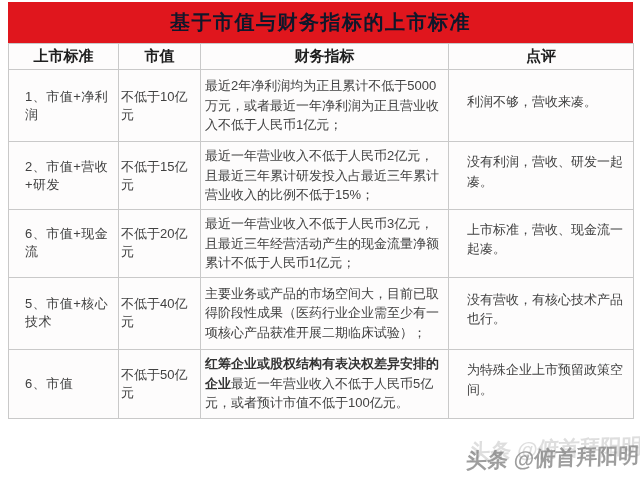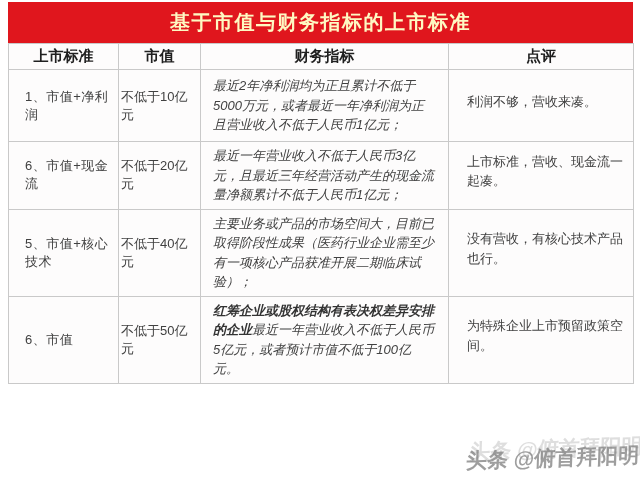--- a/index.html
+++ b/index.html
@@ -8,21 +8,21 @@
     font-family:"Liberation Sans","DejaVu Sans",sans-serif;
     overflow:hidden;
   }
   .wrap { position:absolute; left:8px; top:2px; width:625px; }
 
   .title-bar {
     height:41px; background:#e0161d;
     display:flex; align-items:center; justify-content:center;
   }
   .title-text {
-    color:#fef9c3; font-weight:bold; font-size:20px; letter-spacing:1.5px;
+    color:#0f172a; font-weight:bold; font-size:20px; letter-spacing:1.5px;
   }
 
   table.std {
     border-collapse:collapse; width:625px; table-layout:fixed;
     background:#fdfcfc;
   }
   table.std col.c1 { width:110px; }
   table.std col.c2 { width:82px; }
   table.std col.c3 { width:248px; }
   table.std col.c4 { width:185px; }
@@ -32,21 +32,21 @@
   table.std th {
     height:25px; font-size:15px; font-weight:bold; color:#202020;
     text-align:center; padding:0;
   }
 
   table.std td {
     font-size:13px; color:#414141; vertical-align:middle;
   }
   td.c1 { padding:0 2px 0 16px; letter-spacing:0.5px; }
   td.c2 { text-align:left; padding:0 2px; }
-  td.c3 { padding:4px 12px; line-height:1.5;font-style:italic; }
+  td.c3 { padding:4px 4px; line-height:1.5; }
   td.c4 { padding:0 6px 8px 18px; line-height:1.5; }
   .bold-lead { font-weight:bold; color:#333333; }
 
   tr.r1 { height:72px; }
   tr.r2 { height:68px; }
   tr.r3 { height:67px; }
   tr.r4 { height:65px; }
   tr.r5 { height:72px; }
   tr.r6 { height:69px; }
 
@@ -82,20 +82,26 @@
       <th>点评</th>
     </tr>
 
     <tr class="r1">
       <td class="c1">1、市值+净利润</td>
       <td class="c2">不低于10亿元</td>
       <td class="c3">最近2年净利润均为正且累计不低于5000万元，或者最近一年净利润为正且营业收入不低于人民币1亿元；</td>
       <td class="c4">利润不够，营收来凑。</td>
     </tr>
 
+    <tr class="r2">
+      <td class="c1">2、市值+营收+研发</td>
+      <td class="c2">不低于15亿元</td>
+      <td class="c3">最近一年营业收入不低于人民币2亿元，且最近三年累计研发投入占最近三年累计营业收入的比例不低于15%；</td>
+      <td class="c4">没有利润，营收、研发一起凑。</td>
+    </tr>
 
     <tr class="r3">
       <td class="c1">6、市值+现金流</td>
       <td class="c2">不低于20亿元</td>
       <td class="c3">最近一年营业收入不低于人民币3亿元，且最近三年经营活动产生的现金流量净额累计不低于人民币1亿元；</td>
       <td class="c4">上市标准，营收、现金流一起凑。</td>
     </tr>
 
 
     <tr class="r5">

